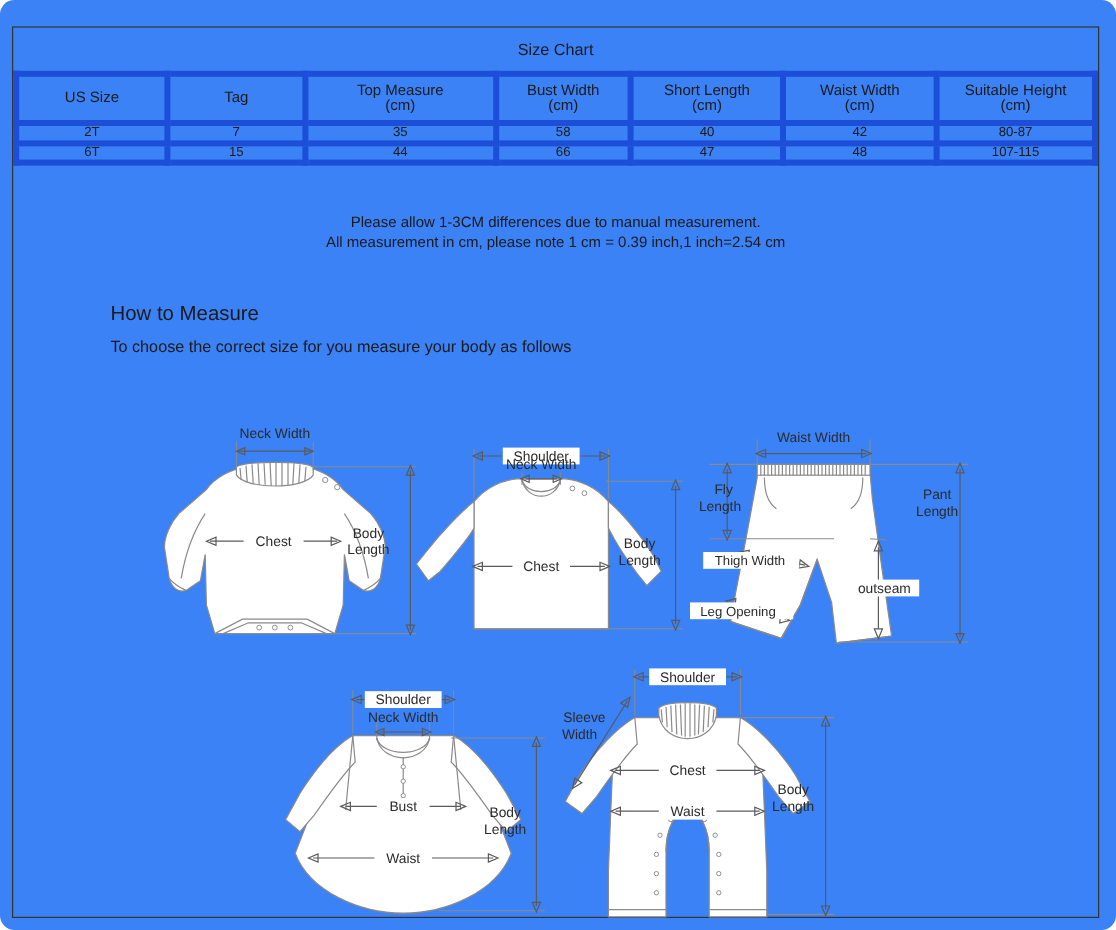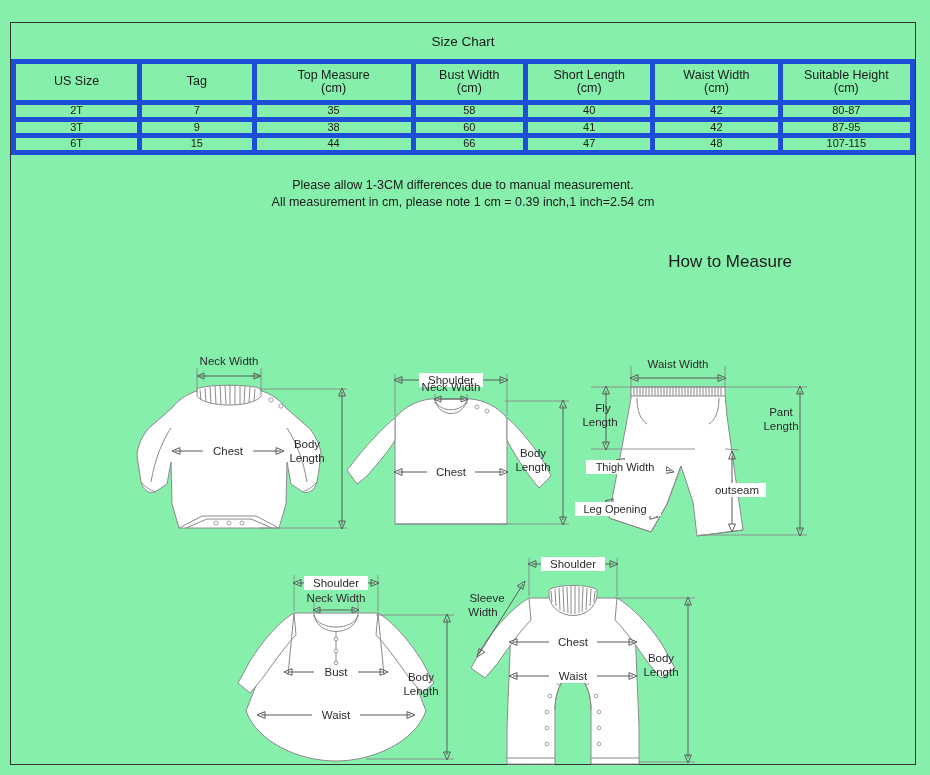--- a/index.html
+++ b/index.html
@@ -7,21 +7,22 @@
     margin: 0; padding: 0;
     background: #ffffff;
     font-family: "Liberation Sans", sans-serif;
     color: #1a1a1a;
   }
   #page {
     position: relative;
     width: 930px;
     height: 775px;
     overflow: hidden;
-    background: #86efac;
+    background: #3b82f6;
+    border-radius: 12px;
   }
   #frame {
     position: absolute;
     left: 10px; top: 22px;
     width: 906px; height: 743px;
     border: 1px solid #333333;
   }
 
   
   #chart-title {
@@ -90,21 +91,20 @@
   #howto {
     position: absolute;
     left: 92px; top: 252px;
     width: 700px;
   }
   #howto-title {
     font-size: 17px;
     color: #1a1a1a;
     margin: 0 0 9px 0;
     font-weight: normal;
-    text-align: right;
   }
   #howto-sub {
     font-size: 13.5px;
     color: #1a1a1a;
   }
 
   
   #diagrams {
     position: absolute;
     left: 11px; top: 315px;
@@ -177,47 +177,39 @@
       <tr>
         <td>2T</td>
         <td>7</td>
         <td>35</td>
         <td>58</td>
         <td>40</td>
         <td>42</td>
         <td>80-87</td>
       </tr>
       <tr>
-        <td>3T</td>
-        <td>9</td>
-        <td>38</td>
-        <td>60</td>
-        <td>41</td>
-        <td>42</td>
-        <td>87-95</td>
-      </tr>
-      <tr>
         <td>6T</td>
         <td>15</td>
         <td>44</td>
         <td>66</td>
         <td>47</td>
         <td>48</td>
         <td>107-115</td>
       </tr>
     </tbody>
   </table>
 
   <div id="notes">
     <div>Please allow 1-3CM differences due to manual measurement.</div>
     <div>All measurement in cm, please note 1 cm = 0.39 inch,1 inch=2.54 cm</div>
   </div>
 
   <div id="howto">
     <h2 id="howto-title">How to Measure</h2>
+    <div id="howto-sub">To choose the correct size for you measure your body as follows</div>
   </div>
 
   <div id="diagrams">
 
     <div class="diagram" style="left:98px; top:4px;">
       <svg width="250" height="190" viewBox="0 0 250 190">
 
         <path class="d-garment" d="M63,54 C70,44 84,37 95,35 L145,35 C157,37 170,44 177,54
                                    L200,74 C207,82 212,93 212,102 L208,128 C206,136 200,140 194,138
                                    L182,130 L178,108 L177,150 L170,174 L70,174 L63,150 L62,108

